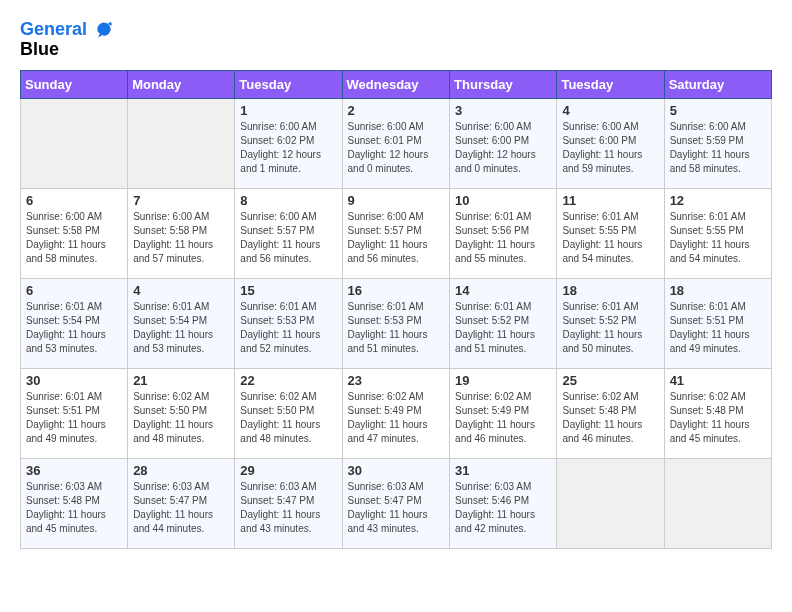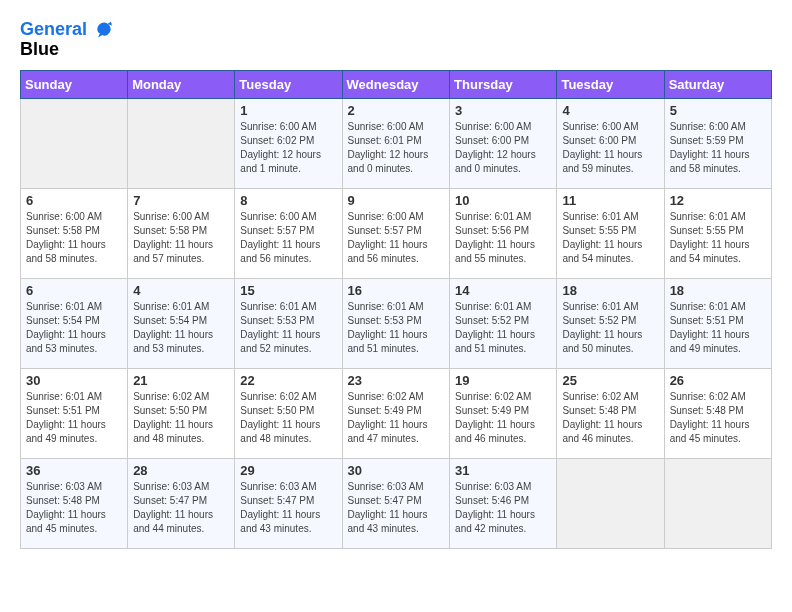--- a/index.html
+++ b/index.html
@@ -276,21 +276,21 @@
 Sunset: 5:49 PM
 Daylight: 11 hours and 46 minutes.</div>
         </td>
         <td>
           <div class="day-number">25</div>
           <div class="day-info" style="white-space: pre-line;">Sunrise: 6:02 AM
 Sunset: 5:48 PM
 Daylight: 11 hours and 46 minutes.</div>
         </td>
         <td>
-          <div class="day-number">26</div>
+          <div class="day-number">41</div>
           <div class="day-info" style="white-space: pre-line;">Sunrise: 6:02 AM
 Sunset: 5:48 PM
 Daylight: 11 hours and 45 minutes.</div>
         </td>
       </tr>
       <tr>
         <td>
           <div class="day-number">36</div>
           <div class="day-info" style="white-space: pre-line;">Sunrise: 6:03 AM
 Sunset: 5:48 PM

